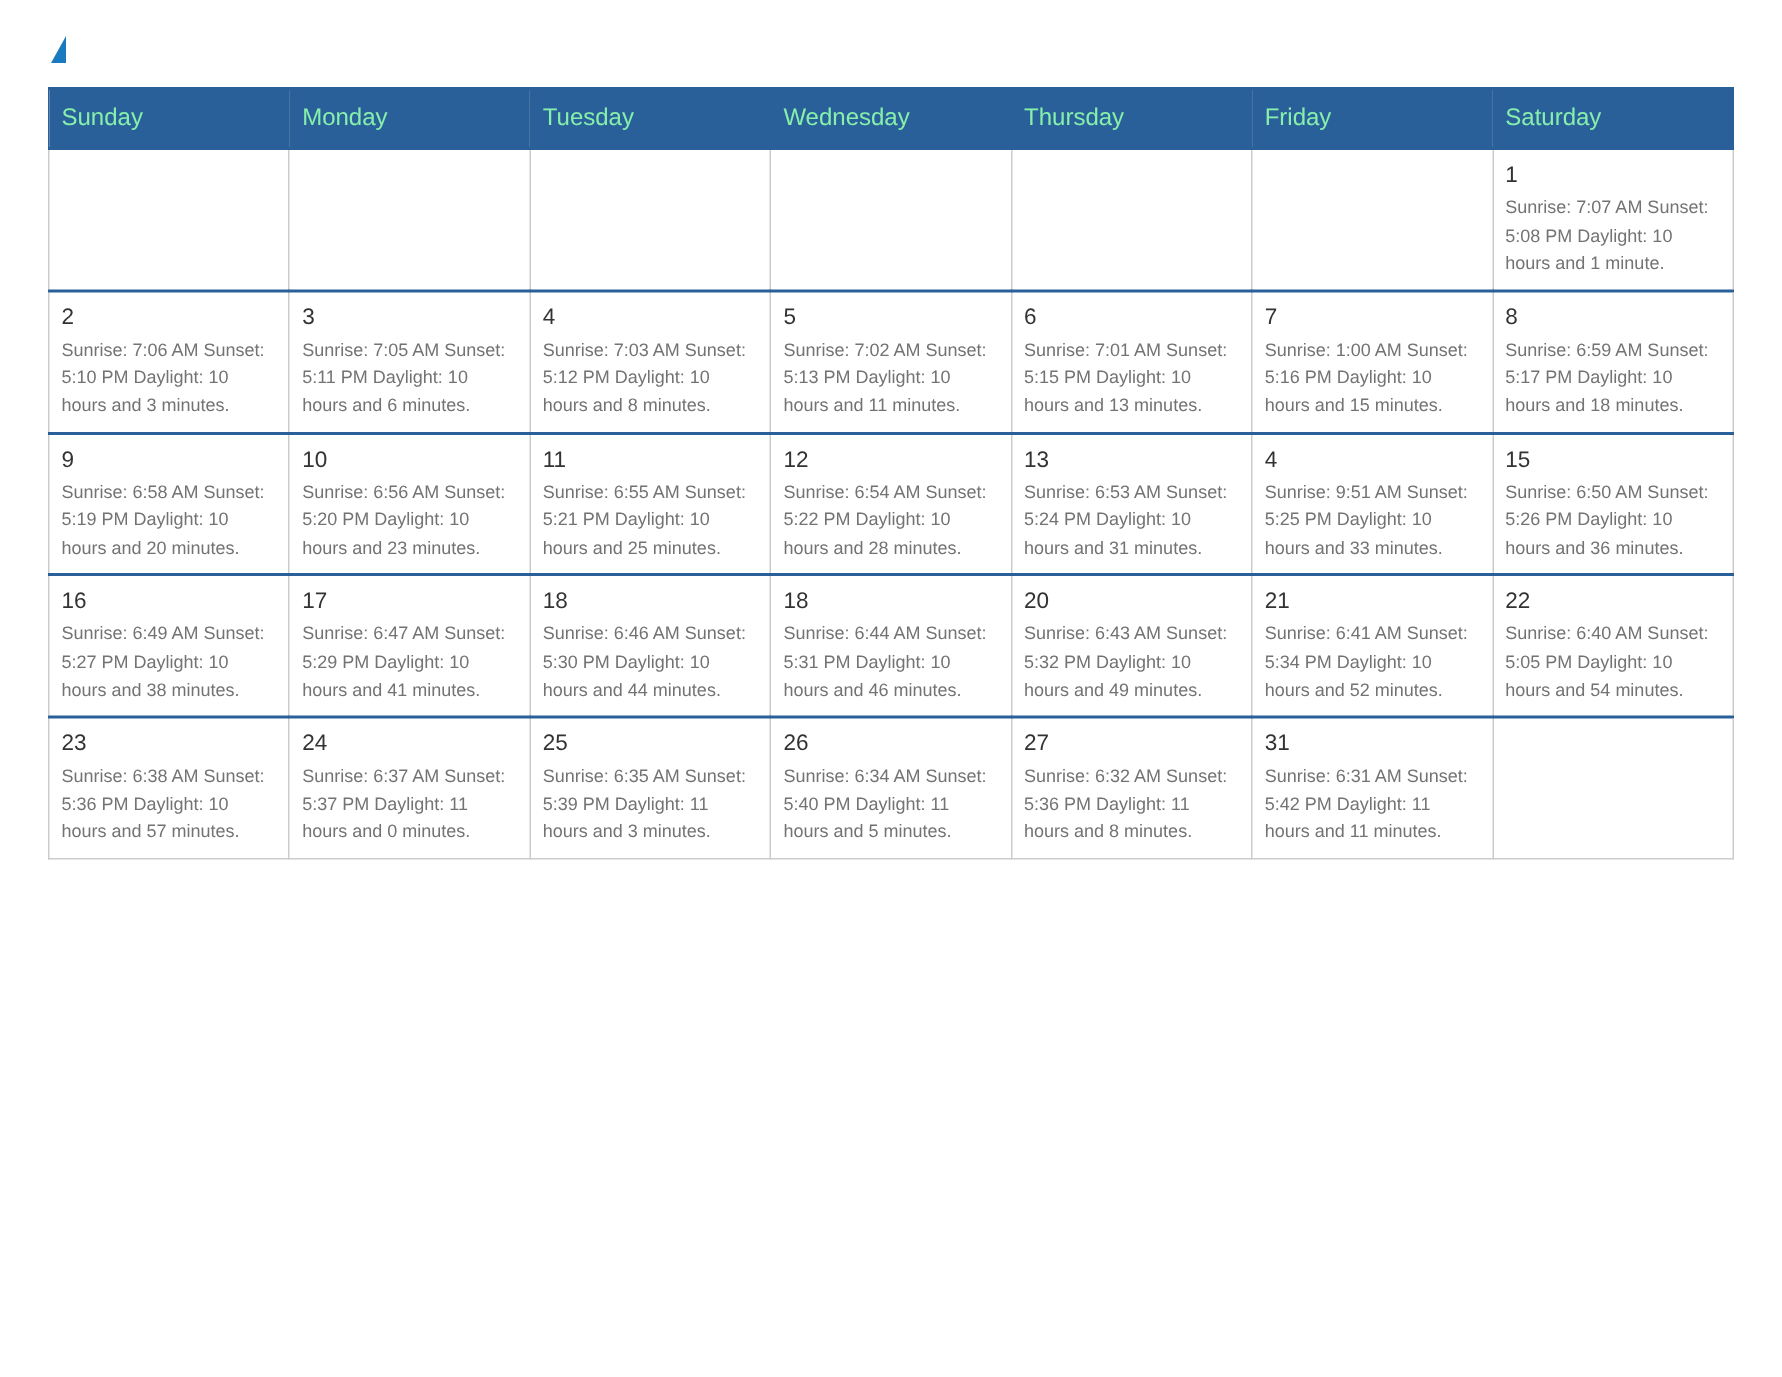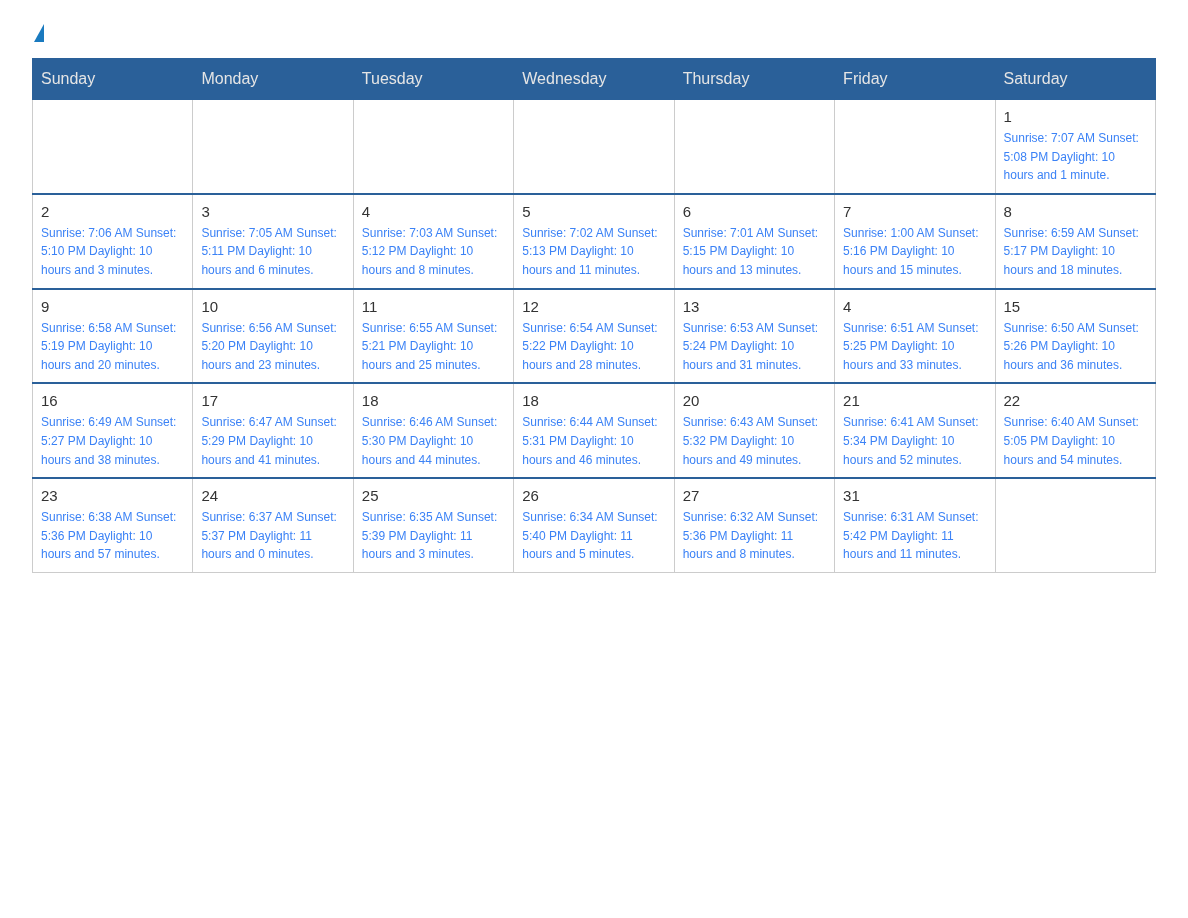--- a/index.html
+++ b/index.html
@@ -51,21 +51,21 @@
       color: #444;
       margin-top: 4px;
     }
     .calendar {
       width: 100%;
       border-collapse: collapse;
       border: 1px solid #aaa;
     }
     .calendar th {
       background-color: #2a6099;
-      color: #e5e5e5;
+      color: #86efac;
       font-size: 16px;
       font-weight: normal;
       padding: 10px 8px;
       text-align: left;
       border: 1px solid #2a6099;
     }
     .calendar td {
       vertical-align: top;
       padding: 8px;
       border: 1px solid #ccc;
@@ -80,21 +80,21 @@
     }
     .day-number {
       font-size: 15px;
       font-weight: normal;
       margin-bottom: 4px;
       display: block;
     }
     .day-info {
       font-size: 12px;
       line-height: 1.55;
-      color: #3b82f6;
+      color: #737373;
     }
     .empty-cell {
       background: #f9f9f9;
     }
     .calendar tbody tr:first-child {
       border-top: 2px solid #2a6099;
     }
   </style>
 </head>
 <body>
@@ -213,21 +213,21 @@
 Daylight: 10 hours and 28 minutes.</div>
         </td>
         <td>
           <span class="day-number">13</span>
           <div class="day-info">Sunrise: 6:53 AM
 Sunset: 5:24 PM
 Daylight: 10 hours and 31 minutes.</div>
         </td>
         <td>
           <span class="day-number">4</span>
-          <div class="day-info">Sunrise: 6:51 AM
+          <div class="day-info">Sunrise: 9:51 AM
 Sunset: 5:25 PM
 Daylight: 10 hours and 33 minutes.</div>
         </td>
         <td>
           <span class="day-number">15</span>
           <div class="day-info">Sunrise: 6:50 AM
 Sunset: 5:26 PM
 Daylight: 10 hours and 36 minutes.</div>
         </td>
       </tr>

